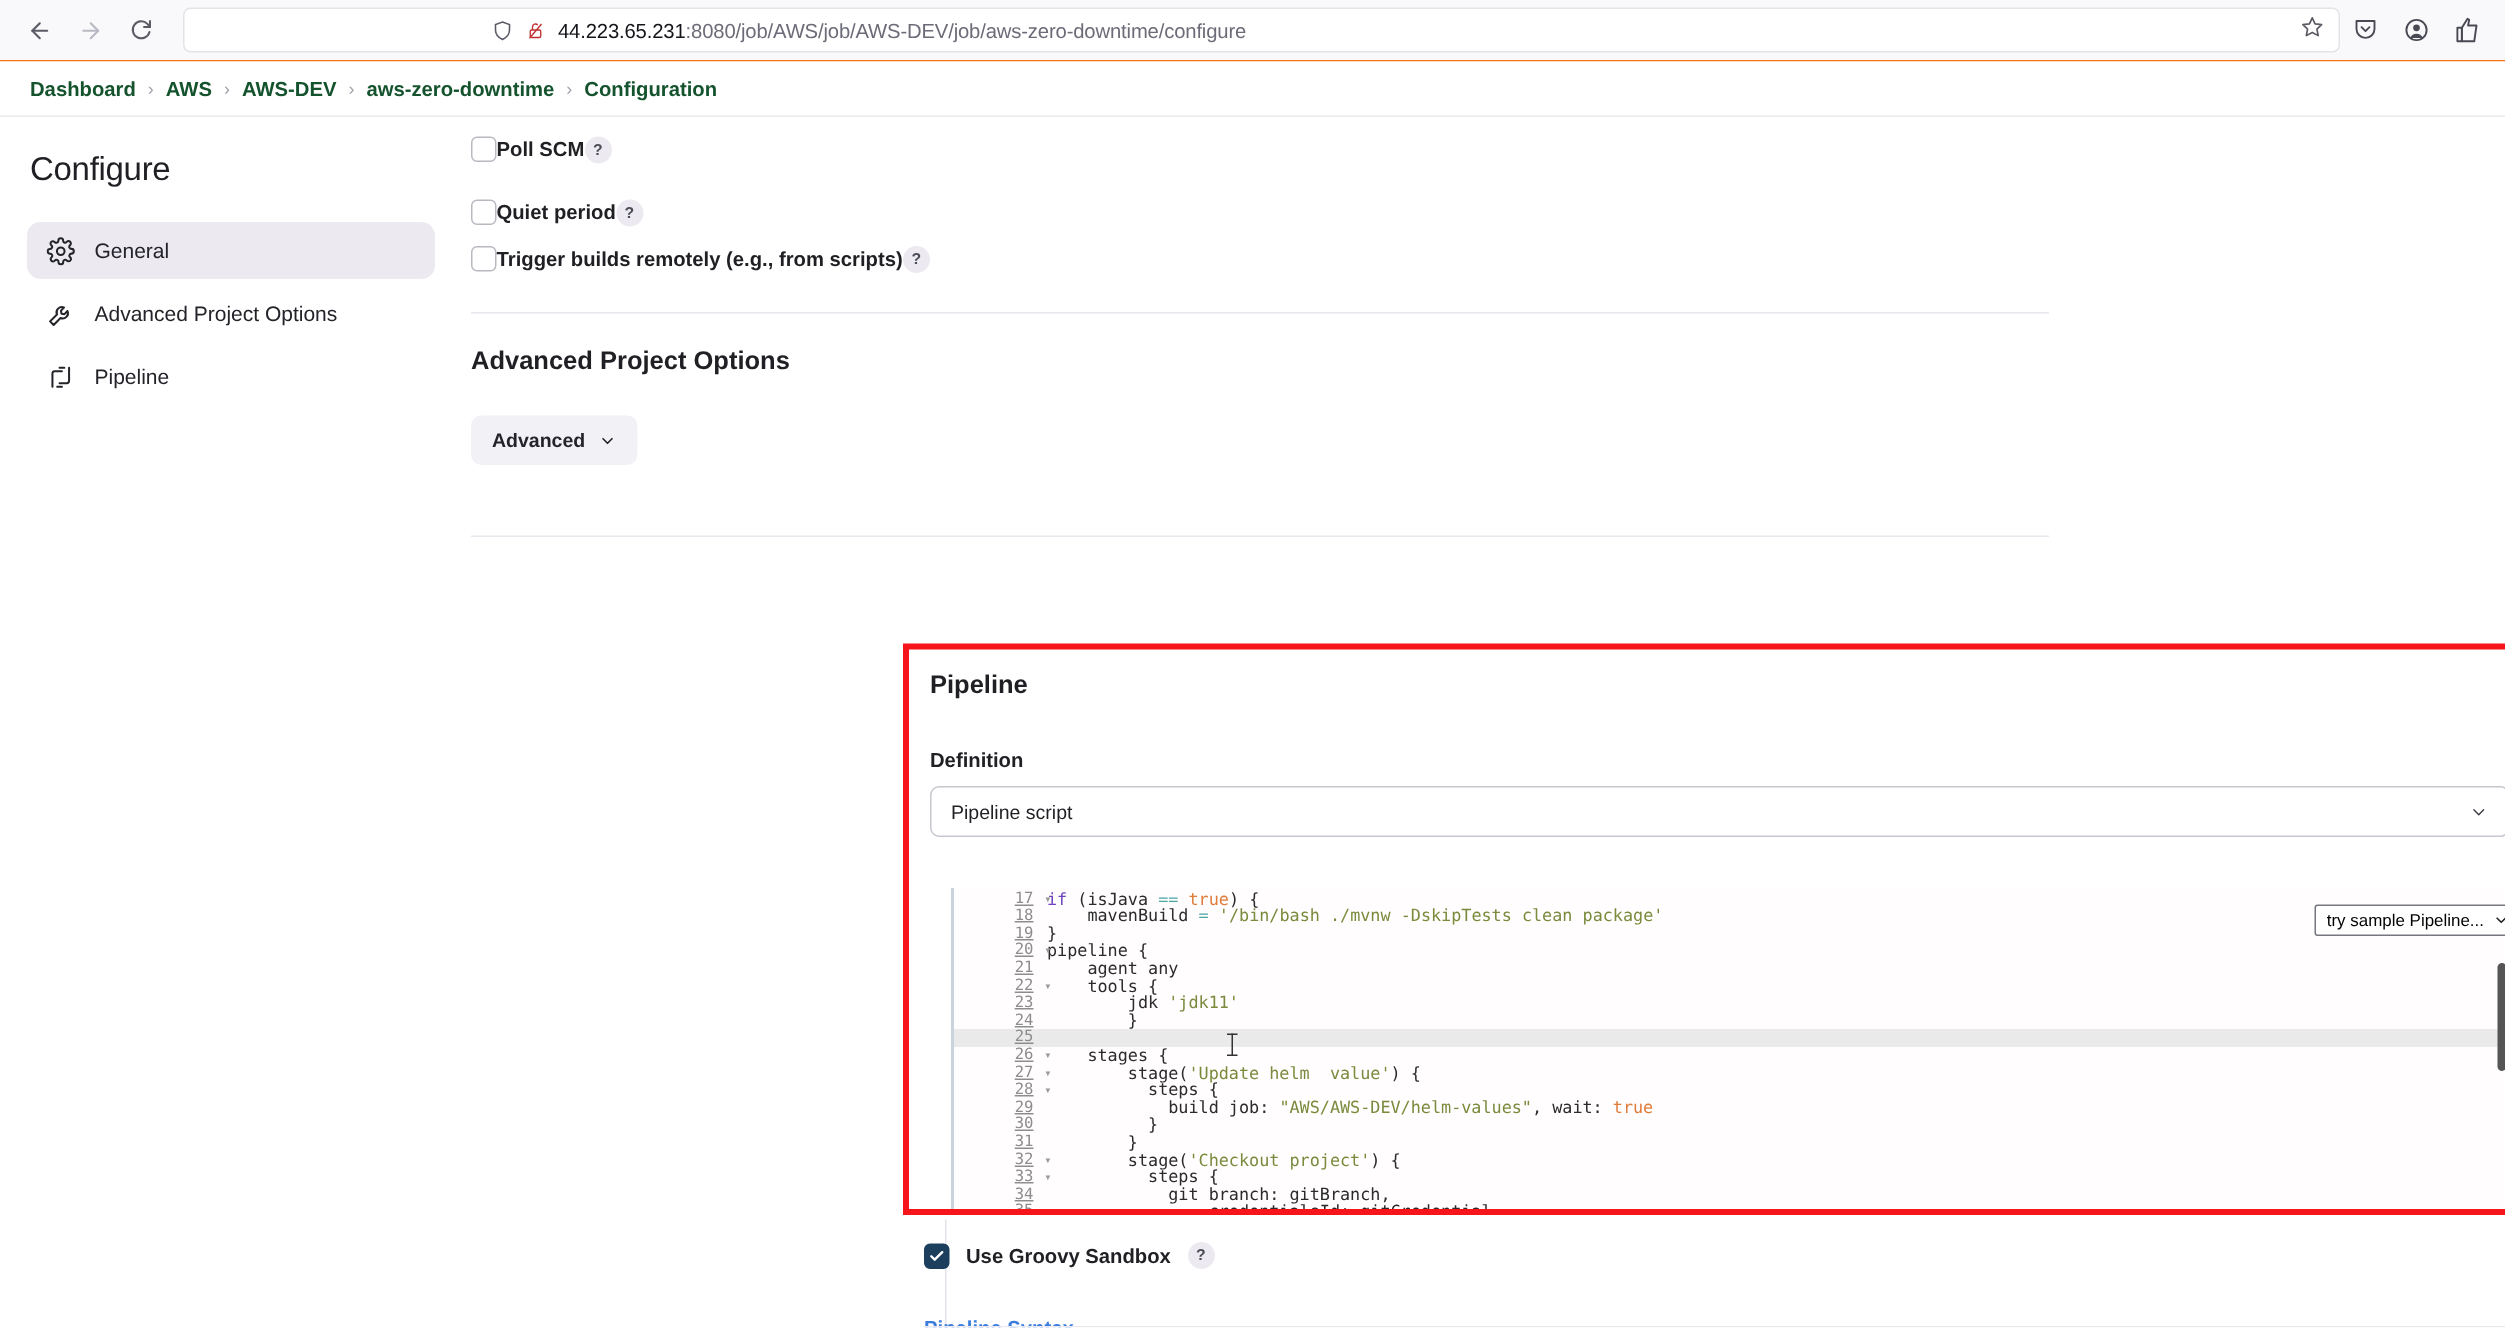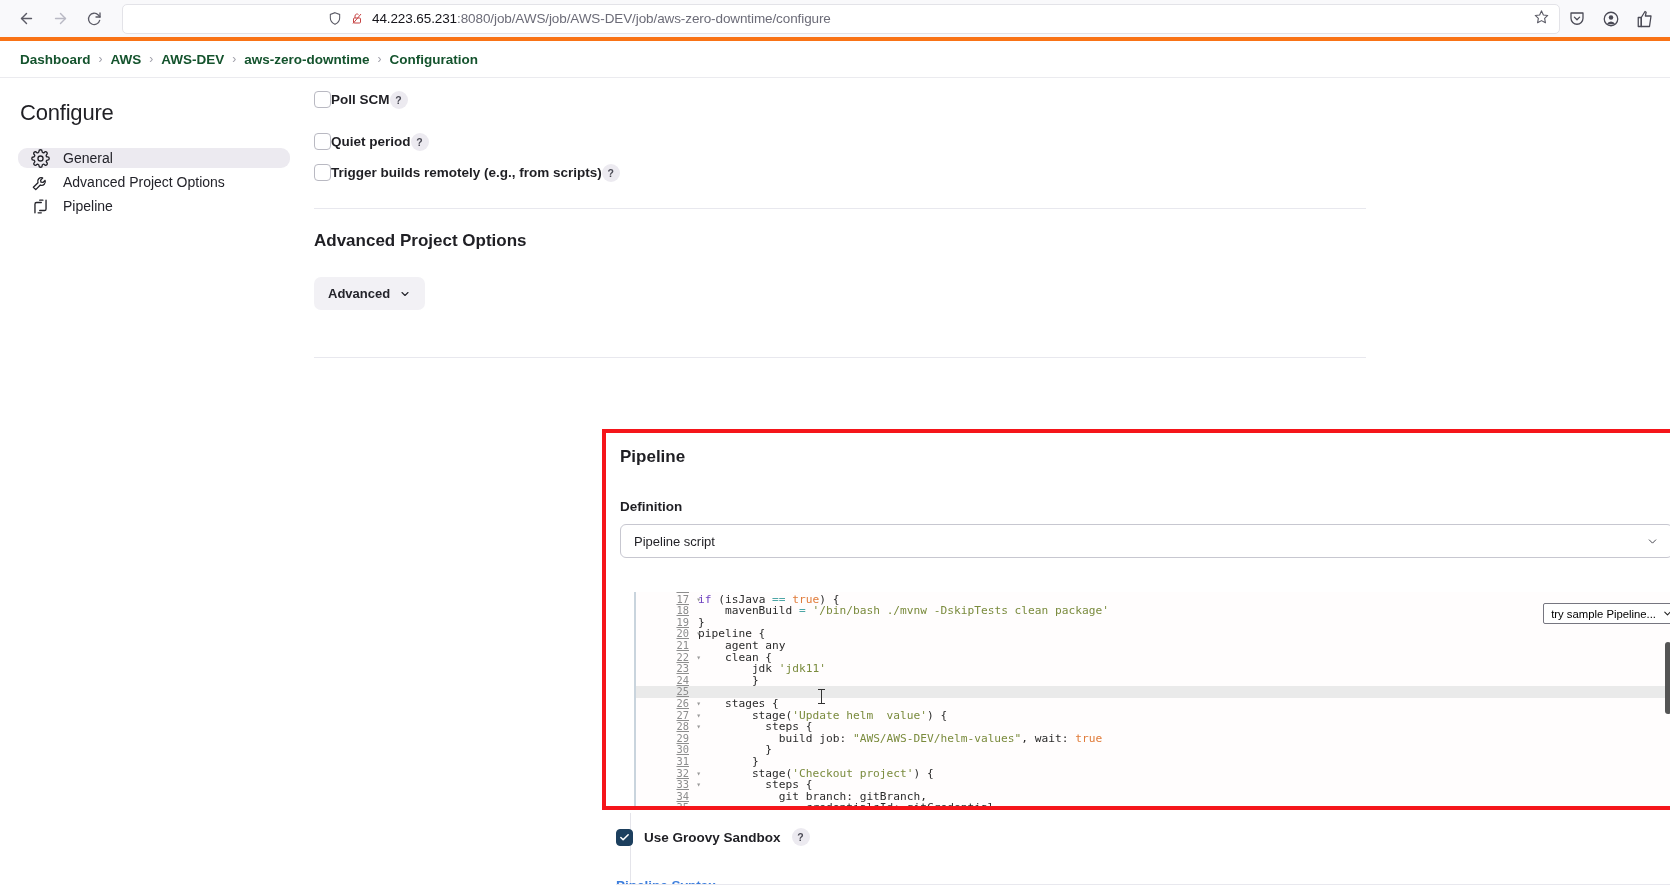--- a/index.html
+++ b/index.html
@@ -10,21 +10,21 @@
     overflow: hidden;
   }
 
   
   .browser-bar {
     height: 41px;
     background: #f9f9fb;
     display: flex;
     align-items: center;
     padding: 0 10px;
-    border-bottom: 4px solid #f97316;
+    border-bottom: 1px solid #f97316;
   }
   .nav-btns { display: flex; align-items: center; gap: 2px; }
   .nav-btn {
     width: 32px; height: 30px;
     display: flex; align-items: center; justify-content: center;
     border-radius: 5px;
     color: #5b5b66;
     cursor: pointer;
   }
   .nav-btn.disabled { color: #b9b9c4; }
@@ -81,21 +81,21 @@
     font-size: 22px;
     font-weight: 400;
     color: #1f1f24;
     margin: 0 0 22px 2px;
     letter-spacing: -0.2px;
   }
   .side-item {
     display: flex;
     align-items: center;
     gap: 13px;
-    height: 20px;
+    height: 38px;
     padding: 0 12px;
     border-radius: 9px;
     font-size: 14px;
     color: #23232a;
     cursor: pointer;
     margin-bottom: 4px;
     font-weight: 500;
   }
   .side-item.active { background: #eceaf0; }
   .side-icon { width: 20px; height: 20px; display: flex; align-items: center; justify-content: center; color: #23232a; flex-shrink: 0;}
@@ -492,21 +492,21 @@
       </div>
 
       <div class="editor-wrap">
         <div class="editor" id="editor">
             <div class="code-line"><div class="gutter">16</div><div class="code-txt"><span class="tk-plain">    </span></div></div>
             <div class="code-line"><div class="gutter">17<span class="fold">▾</span></div><div class="code-txt"><span class="tk-kw">if</span><span class="tk-plain"> (isJava </span><span class="tk-op">==</span><span class="tk-plain"> </span><span class="tk-bool">true</span><span class="tk-plain">) {</span></div></div>
             <div class="code-line"><div class="gutter">18</div><div class="code-txt"><span class="tk-plain">    mavenBuild </span><span class="tk-op">=</span><span class="tk-plain"> </span><span class="tk-str">'/bin/bash ./mvnw -DskipTests clean package'</span></div></div>
             <div class="code-line"><div class="gutter">19</div><div class="code-txt"><span class="tk-plain">}</span></div></div>
             <div class="code-line"><div class="gutter">20<span class="fold">▾</span></div><div class="code-txt"><span class="tk-plain">pipeline {</span></div></div>
             <div class="code-line"><div class="gutter">21</div><div class="code-txt"><span class="tk-plain">    agent any</span></div></div>
-            <div class="code-line"><div class="gutter">22<span class="fold">▾</span></div><div class="code-txt"><span class="tk-plain">    clean {</span></div></div>
+            <div class="code-line"><div class="gutter">22<span class="fold">▾</span></div><div class="code-txt"><span class="tk-plain">    tools {</span></div></div>
             <div class="code-line"><div class="gutter">23</div><div class="code-txt"><span class="tk-plain">        jdk </span><span class="tk-str">'jdk11'</span></div></div>
             <div class="code-line"><div class="gutter">24</div><div class="code-txt"><span class="tk-plain">        }</span></div></div>
             <div class="code-line active"><div class="gutter">25</div><div class="code-txt"><span class="tk-plain"></span></div></div>
             <div class="code-line"><div class="gutter">26<span class="fold">▾</span></div><div class="code-txt"><span class="tk-plain">    stages {</span></div></div>
             <div class="code-line"><div class="gutter">27<span class="fold">▾</span></div><div class="code-txt"><span class="tk-plain">        stage(</span><span class="tk-str">'Update helm  value'</span><span class="tk-plain">) {</span></div></div>
             <div class="code-line"><div class="gutter">28<span class="fold">▾</span></div><div class="code-txt"><span class="tk-plain">          steps {</span></div></div>
             <div class="code-line"><div class="gutter">29</div><div class="code-txt"><span class="tk-plain">            build job: </span><span class="tk-str">"AWS/AWS-DEV/helm-values"</span><span class="tk-plain">, wait: </span><span class="tk-bool">true</span></div></div>
             <div class="code-line"><div class="gutter">30</div><div class="code-txt"><span class="tk-plain">          }</span></div></div>
             <div class="code-line"><div class="gutter">31</div><div class="code-txt"><span class="tk-plain">        }</span></div></div>
             <div class="code-line"><div class="gutter">32<span class="fold">▾</span></div><div class="code-txt"><span class="tk-plain">        stage(</span><span class="tk-str">'Checkout project'</span><span class="tk-plain">) {</span></div></div>

